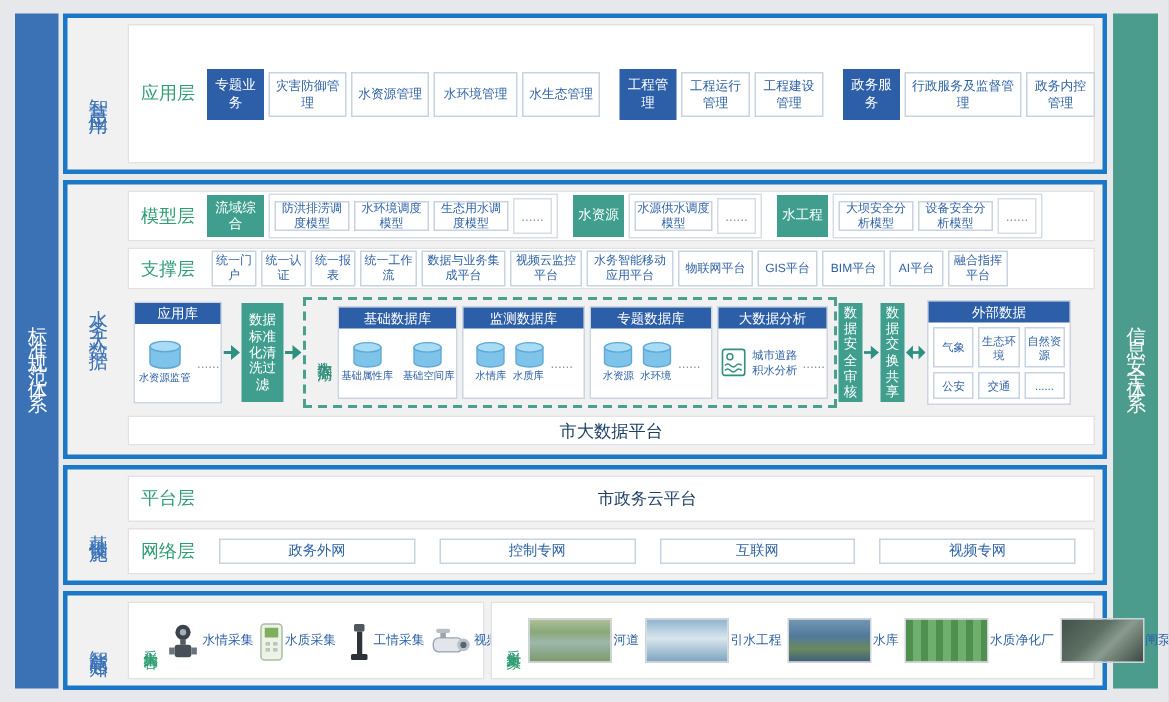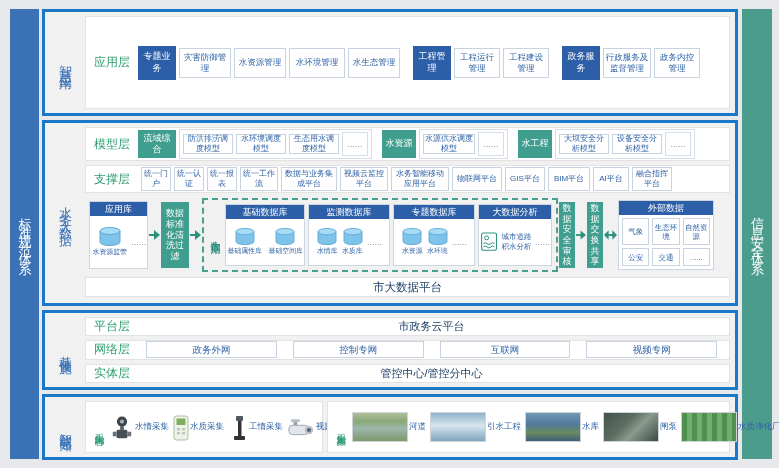--- a/index.html
+++ b/index.html
@@ -115,21 +115,21 @@
           <div class="itm" style="width:56px">水环境管理</div>
           <div class="itm" style="width:52px">水生态管理</div>
         </div>
         <div class="grp">
           <div class="hdr">工程管理</div>
           <div class="itm" style="width:46px">工程运行管理</div>
           <div class="itm" style="width:46px">工程建设管理</div>
         </div>
         <div class="grp" style="margin-right:0">
           <div class="hdr">政务服务</div>
-          <div class="itm" style="width:48px">行政服务及监督管理</div>
+          <div class="itm" style="width:78px">行政服务及监督管理</div>
           <div class="itm" style="width:46px">政务内控管理</div>
         </div>
       </div>
     </div>
   </section>
 
   <section class="sec sec2">
     <div class="sec-label ls6">
       <span class="vt">水务大数据</span>
     </div>
@@ -337,24 +337,20 @@
       </div>
       <div class="row srow">
         <span class="layer-label">网络层</span>
         <div class="net-wrap">
           <div class="net">政务外网</div>
           <div class="net">控制专网</div>
           <div class="net">互联网</div>
           <div class="net">视频专网</div>
         </div>
       </div>
-      <div class="row srow">
-        <span class="layer-label">实体层</span>
-        <span class="center-val">管控中心/管控分中心</span>
-      </div>
     </div>
   </section>
 
   <section class="sec sec4">
     <div class="sec-label ls2">
       <span class="vt">智能感知</span>
     </div>
     <div class="sec-body sense-body">
       <div class="sense-box box-content">
         <span class="vt sense-lb">采集内容</span>
@@ -416,28 +412,28 @@
         </div>
         <div class="sitem">
           <span class="photo p-diversion"></span>
           <span class="sitem-lb">引水工程</span>
         </div>
         <div class="sitem">
           <span class="photo p-reservoir"></span>
           <span class="sitem-lb">水库</span>
         </div>
         <div class="sitem">
+          <span class="photo p-plant"></span>
+          <span class="sitem-lb">水质净化厂</span>
+        </div>
+        <div class="sitem">
           <span class="photo p-gatepump"></span>
           <span class="sitem-lb">闸泵</span>
         </div>
         <div class="sitem">
-          <span class="photo p-plant"></span>
-          <span class="sitem-lb">水质净化厂</span>
-        </div>
-        <div class="sitem">
           <span class="photo p-waterlog"></span>
           <span class="sitem-lb">内涝积水点</span>
         </div>
       </div>
     </div>
   </section>
 
 </div>
 
 </body></html>

